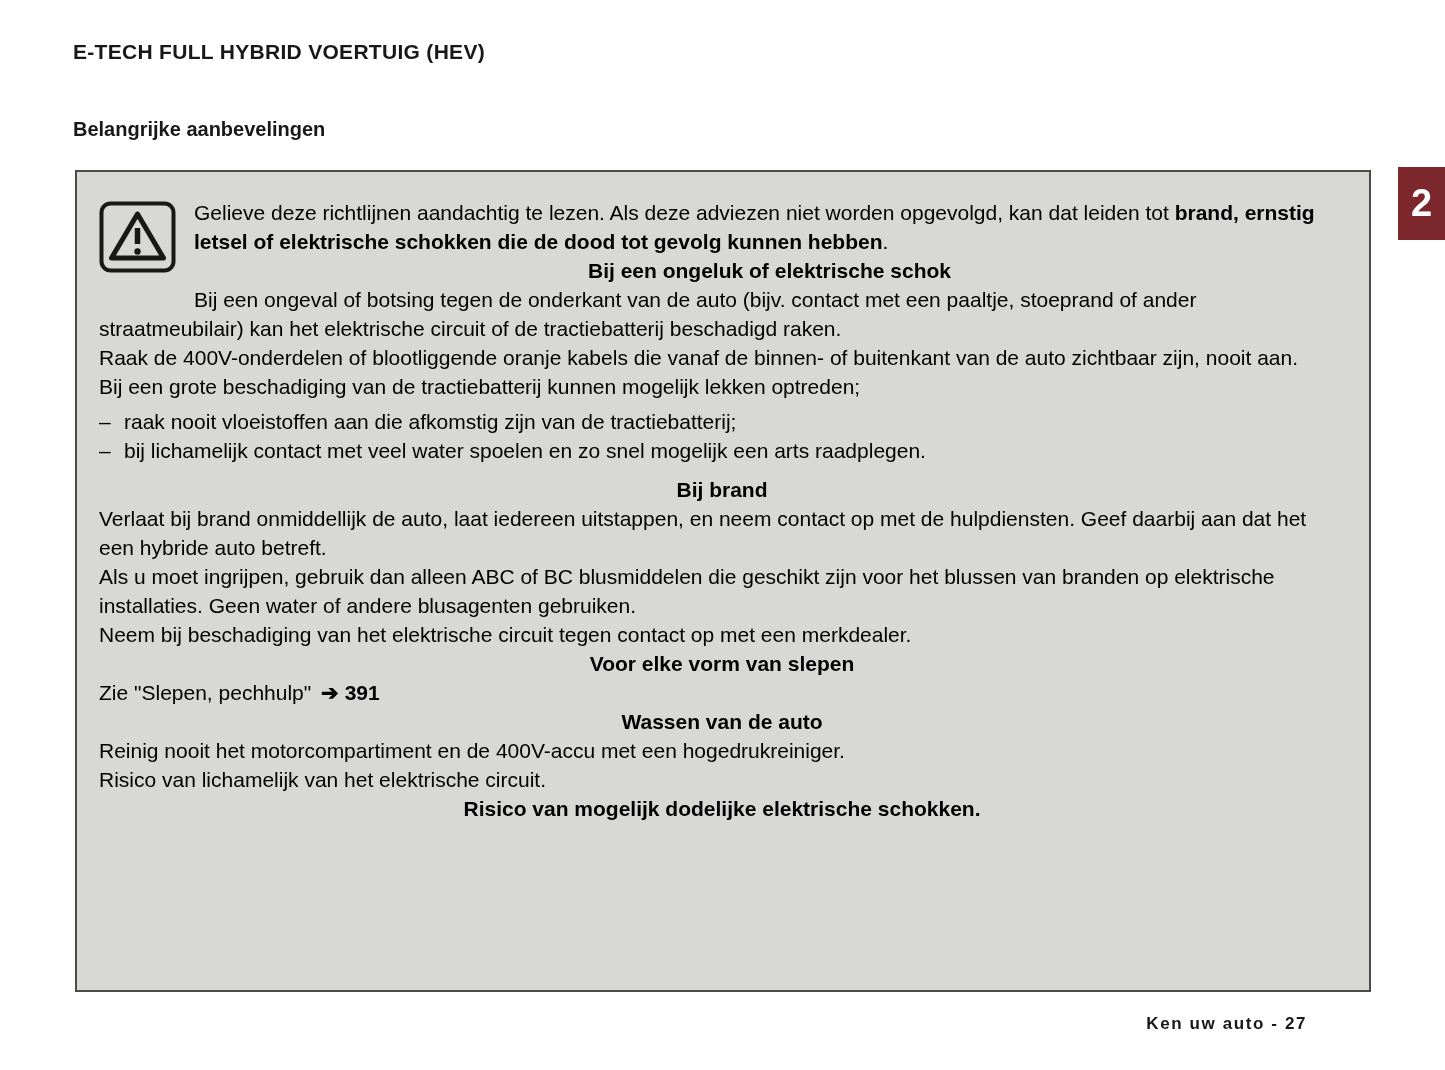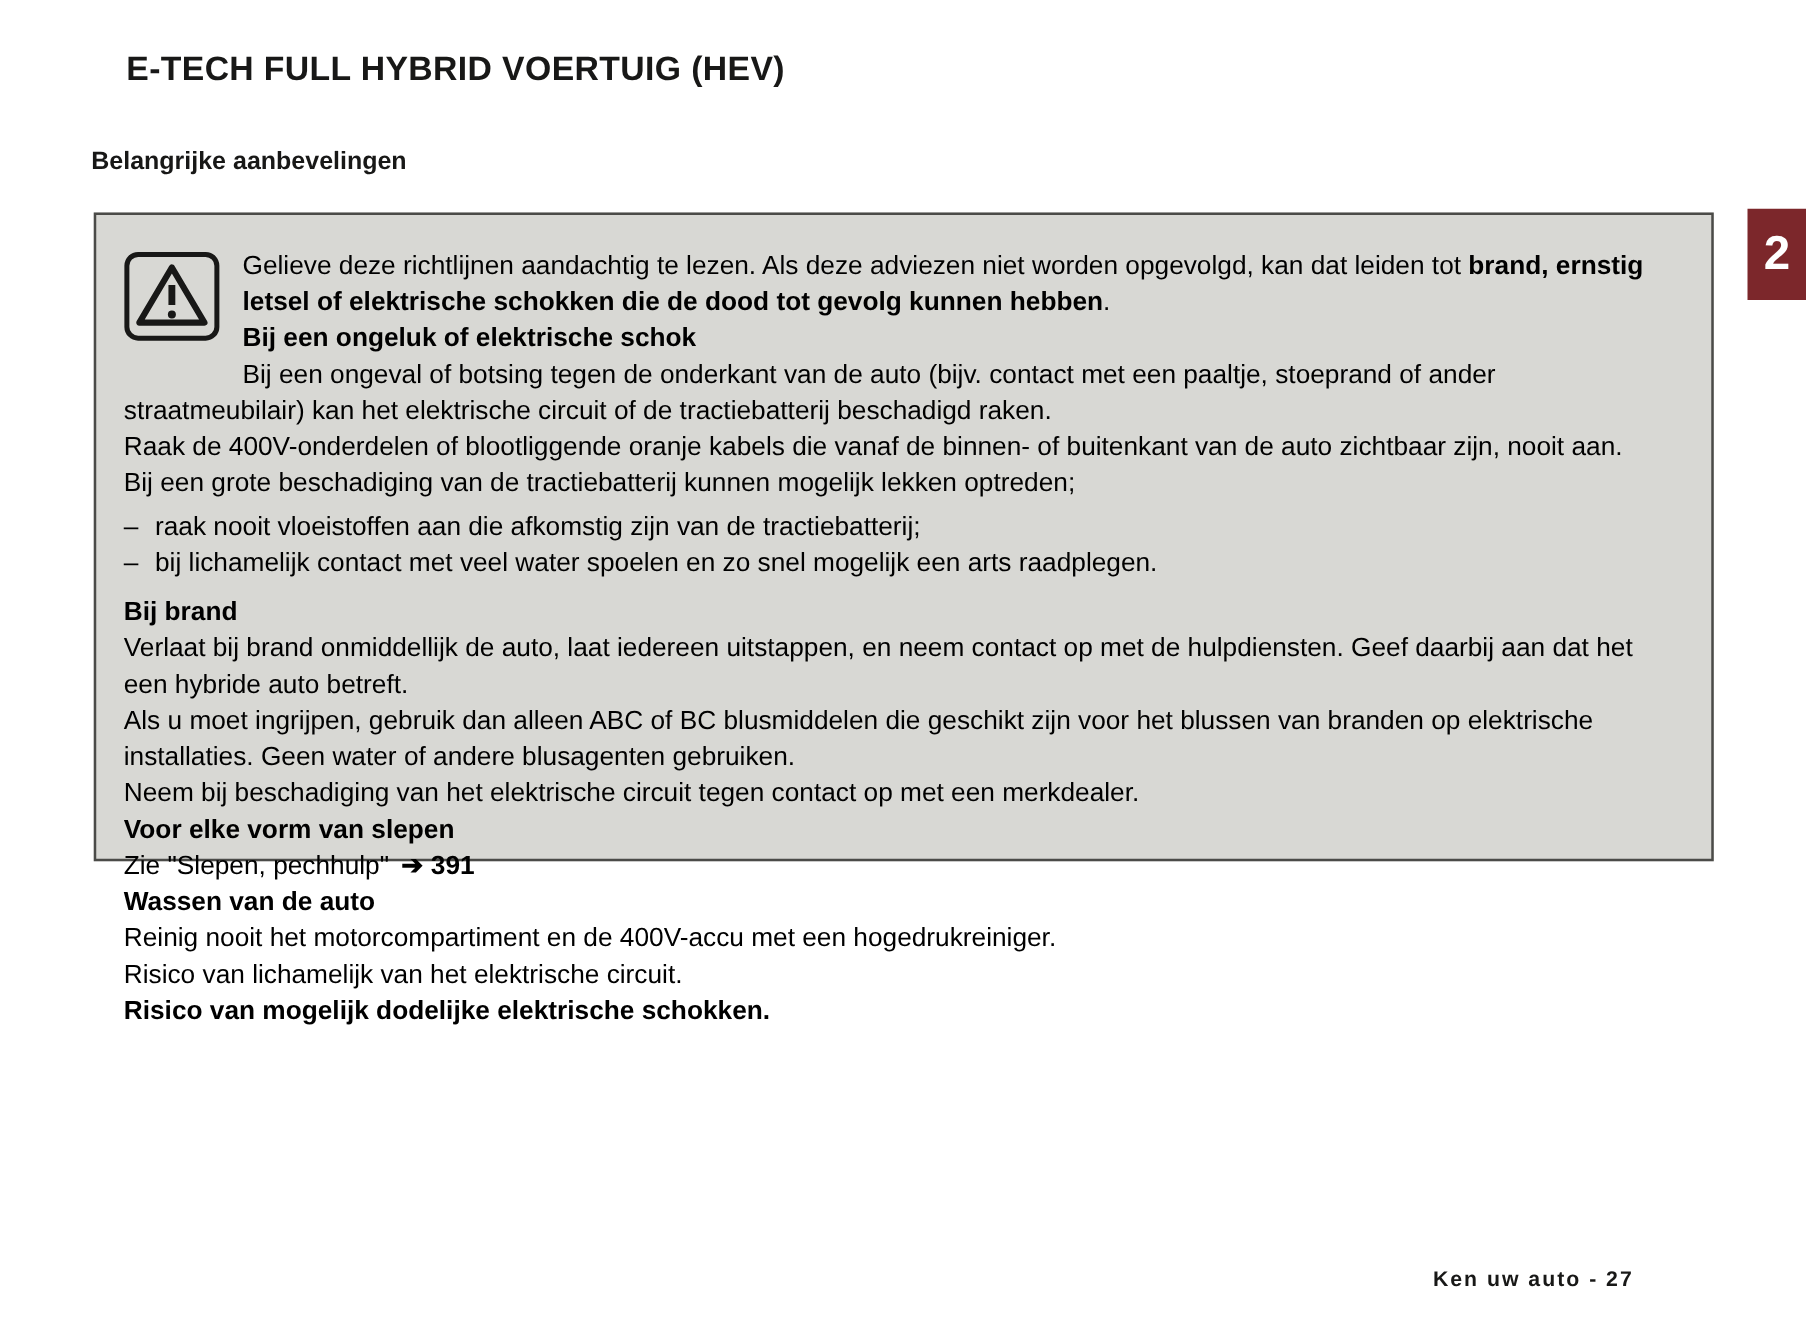--- a/index.html
+++ b/index.html
@@ -6,45 +6,44 @@
   html,body { background:#ffffff; }
   body {
     width:1445px; height:1070px;
     position:relative; overflow:hidden;
     font-family:"Liberation Sans", sans-serif;
     color:#18181
 7;
   }
   .page-title {
     position:absolute; left:73px; top:40px;
-    font-size:27px; font-weight:bold; letter-spacing:0.3px;
+    font-size:21px; font-weight:bold; letter-spacing:0.3px;
     color:#181817;
-    margin-left:28px;
   }
   .page-subtitle {
     position:absolute; left:73px; top:118px;
     font-size:20px; font-weight:bold;
     color:#181817;
   }
   .warning-box {
     position:absolute; left:75px; top:170px;
-    width:1296px; height:519px;
+    width:1296px; height:822px;
     background:#d8d8d4;
     border:2px solid #4b4b48;
     padding:26px 24px 20px 22px;
     font-size:21px; line-height:29px;
   }
   .warn-icon {
     float:left;
     width:77px; height:72px;
     margin:3px 18px 38px 0;
   }
   .warn-icon svg { display:block; width:100%; height:100%; }
   .warning-box p { margin:0; }
-  .warning-box .heading { font-weight:bold; }
+  .warning-box .heading { font-weight:bold;text-align:center; }
   strong { font-weight:bold; }
   .bullets { margin:6px 0 10px 0; list-style:none; }
   .bullet-row { display:flex; }
   .bullet-dash { width:25px; flex:0 0 25px; }
   .ref-arrow {
     font-weight:bold; font-style:normal;
     margin:0 6px 0 4px;
   }
   .chapter-tab {
     position:absolute; right:0; top:167px;

